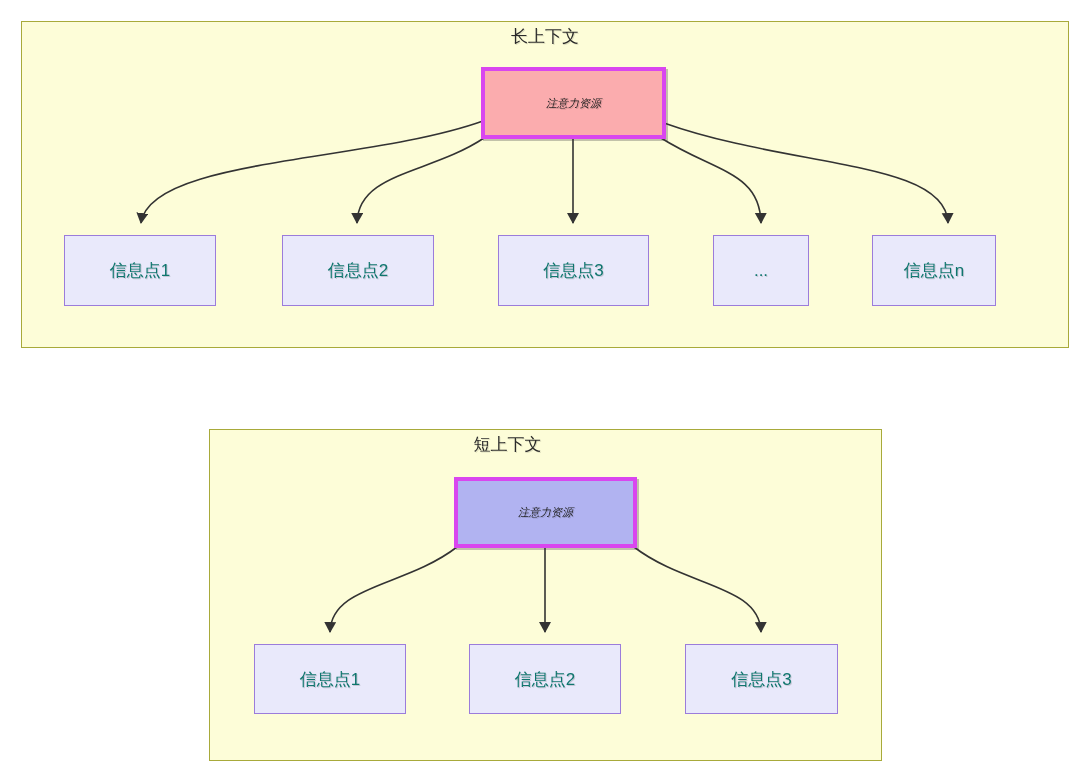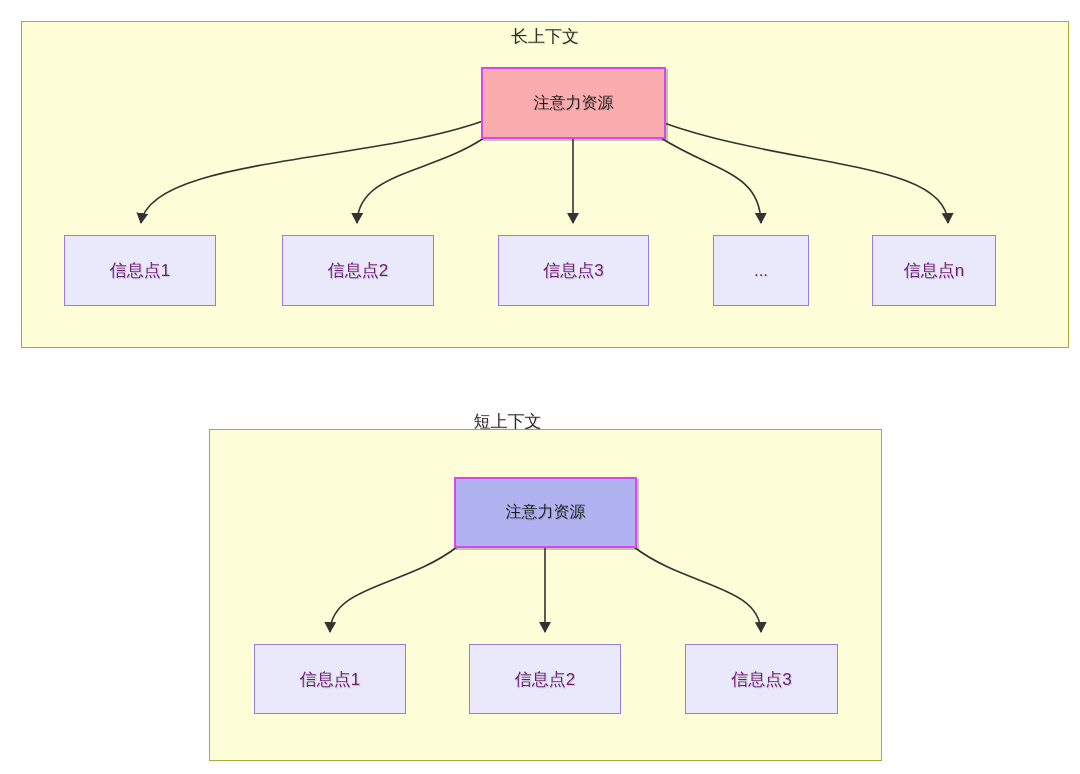--- a/index.html
+++ b/index.html
@@ -12,47 +12,48 @@
     position:absolute; box-sizing:border-box;
     background:#fdfdd8; border:1.5px solid #a8aa3a;
   }
   .group-title {
     position:absolute; text-align:center; font-size:17px; color:#2b2b2b;
     text-shadow:1px 1px 0 rgba(0,0,0,0.12); white-space:nowrap;
   }
   .attention {
     position:absolute; box-sizing:border-box;
     display:flex; align-items:center; justify-content:center;
-    border:2px solid #d946ef; font-size:16px; color:#1f1f1f;
+    border:4px solid #d946ef; font-size:11px; color:#1f1f1f;
     box-shadow:2px 2px 0 rgba(60,60,60,0.3);
     text-shadow:1px 1px 0 rgba(0,0,0,0.15);
+    font-style:italic;
   }
   .attention.pink   { background:#fbacae; }
   .attention.violet { background:#b1b3f1; }
   .node {
     position:absolute; box-sizing:border-box;
     display:flex; align-items:center; justify-content:center;
     background:#e9e9fb; border:1.5px solid #9b7cdb;
-    font-size:17px; color:#701a75;
+    font-size:17px; color:#0f766e;
     text-shadow:1px 1px 0 rgba(0,0,0,0.15);
   }
   svg.arrows { position:absolute; left:0; top:0; width:1080px; height:774px; }
   path.edge { fill:none; stroke:#333333; stroke-width:1.6px; }
   .ah { fill:#333333; }
 </style>
 </head>
 <body>
 
 <div class="stage">
 
   <div class="container-box" style="left:21px; top:21px; width:1048px; height:327px;"></div>
   <div class="group-title" style="left:21px; top:25px; width:1048px;">长上下文</div>
 
   <div class="container-box" style="left:209px; top:429px; width:673px; height:332px;"></div>
-  <div class="group-title" style="left:209px; top:410px; width:597px;">短上下文</div>
+  <div class="group-title" style="left:209px; top:433px; width:597px;">短上下文</div>
 
   <svg class="arrows" viewBox="0 0 1080 774">
     <defs>
       <marker id="ah" markerUnits="userSpaceOnUse" markerWidth="14" markerHeight="14" refX="10" refY="6" orient="auto">
         <path class="ah" d="M0,0 L0,12 L11,6 Z"></path>
       </marker>
     </defs>
 
     <path class="edge" marker-end="url(#ah)" d="M483,121 C 365,163 150,158 141,223"></path>
     <path class="edge" marker-end="url(#ah)" d="M484,138 C 430,174 358,172 357,223"></path>

